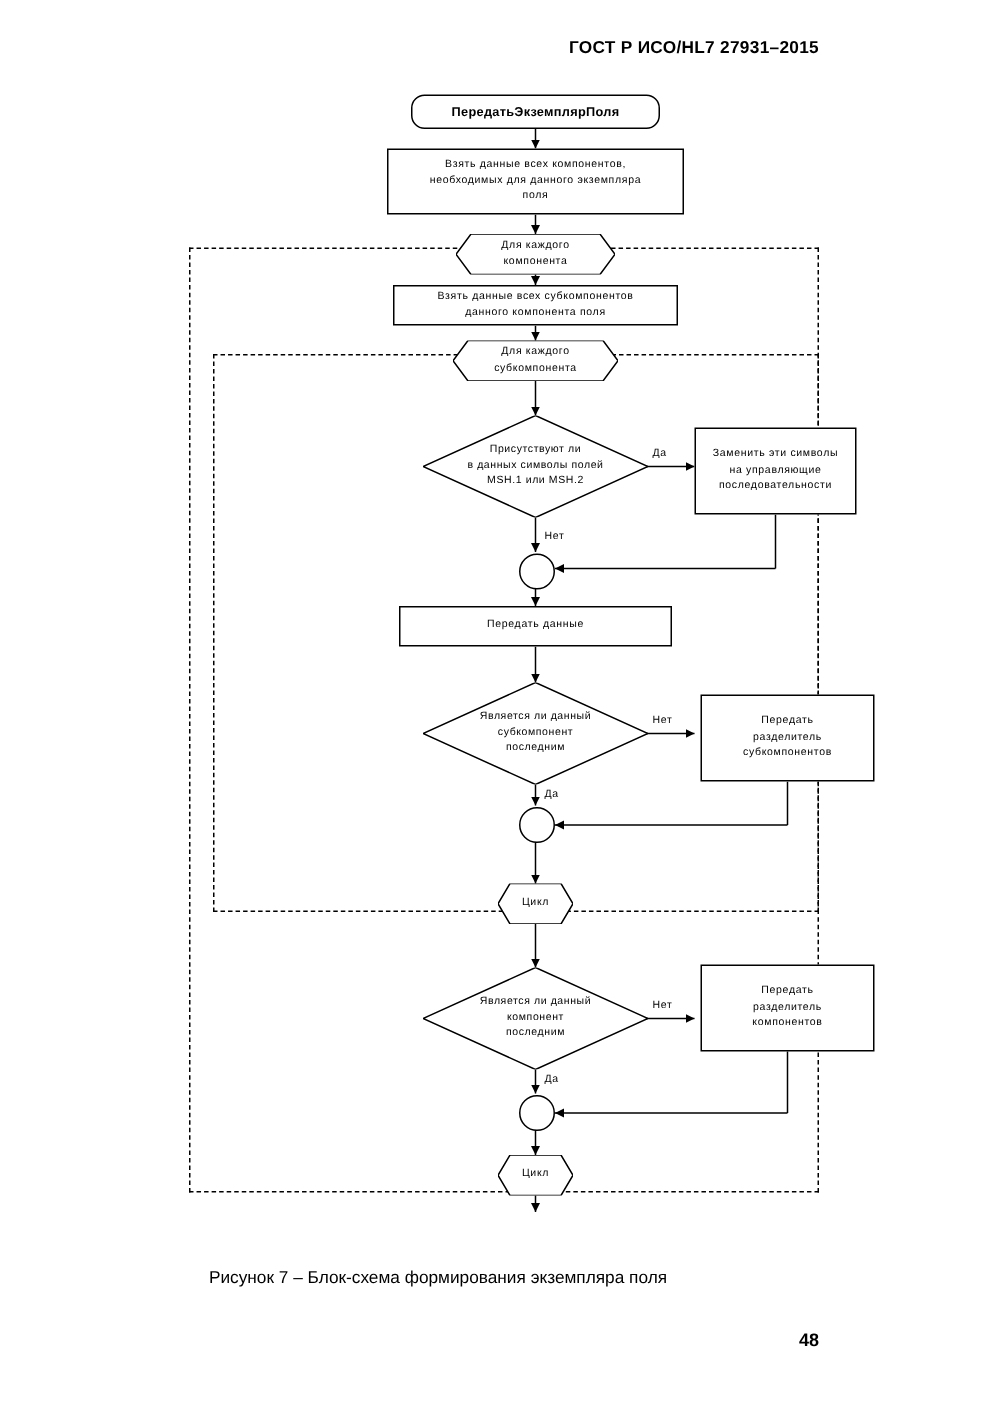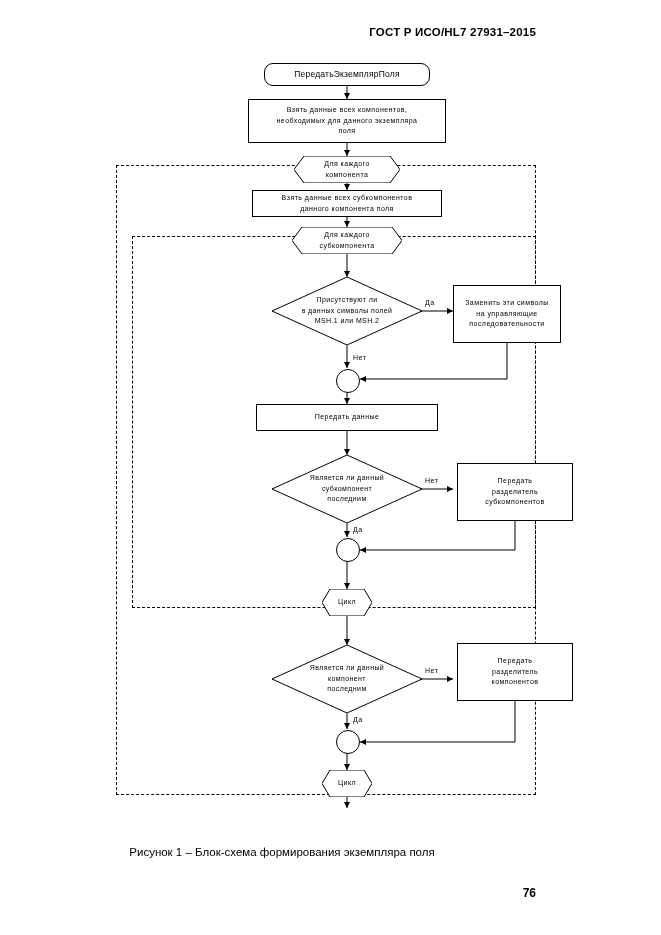--- a/index.html
+++ b/index.html
@@ -11,21 +11,21 @@
     width: 661px;
     height: 935px;
     position: relative;
     font-family: "Liberation Sans", sans-serif;
     color: #000000;
     overflow: hidden;
   }
 
   #page {
     position: absolute;
-    left: 0; top: 0;
+    left: 10px; top: 0;
     width: 564px;
     height: 935px;
   }
 
   .header-title {
     position: absolute;
     right: 28px;
     top: 26px;
     font-size: 11.5px;
     font-weight: bold;
@@ -74,21 +74,21 @@
 
   .rect {
     border: 1px solid #000;
     background: #fff;
   }
 
   .terminator {
     border: 1px solid #000;
     background: #fff;
     border-radius: 9px;
-    font-weight: normal;
+    font-weight: bold;
     font-size: 8.5px;
     letter-spacing: 0.2px;
   }
 
   .hexwrap {
     position: absolute;
   }
   .hexwrap svg { display: block; }
   .hexwrap .hexlabel {
     position: absolute;
@@ -331,16 +331,16 @@
 
     <div class="edge-label" style="left:424px; top:299px;">Да</div>
     <div class="edge-label" style="left:352px; top:354px;">Нет</div>
     <div class="edge-label" style="left:424px; top:477px;">Нет</div>
     <div class="edge-label" style="left:352px; top:526px;">Да</div>
     <div class="edge-label" style="left:424px; top:667px;">Нет</div>
     <div class="edge-label" style="left:352px; top:716px;">Да</div>
 
   </div>
 
-  <div class="caption">Рисунок 1 –  Блок-схема формирования экземпляра поля</div>
-  <div class="page-number">76</div>
+  <div class="caption">Рисунок 7 –  Блок-схема формирования экземпляра поля</div>
+  <div class="page-number">48</div>
 
 </div>
 
 </body></html>

